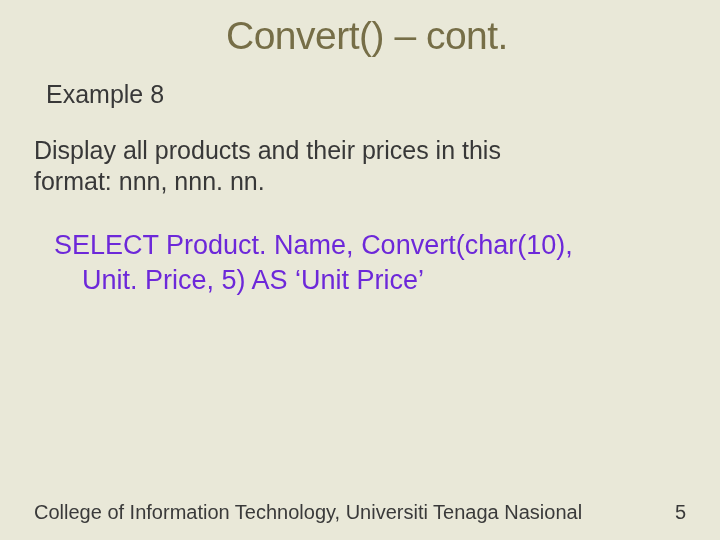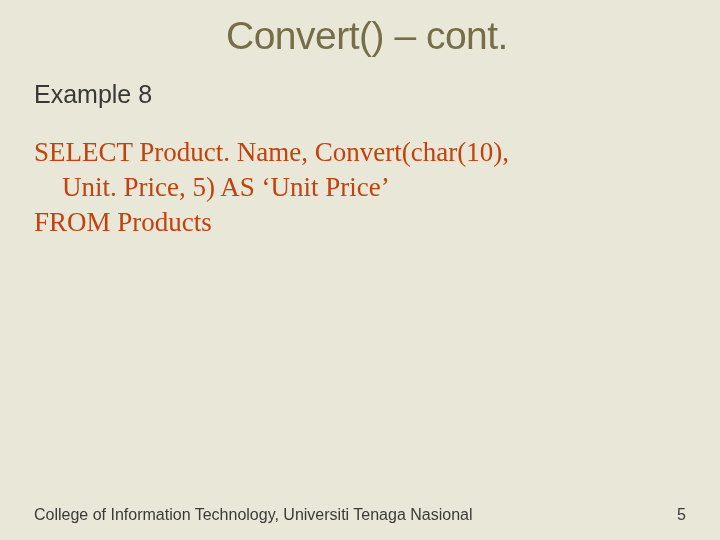--- a/index.html
+++ b/index.html
@@ -26,73 +26,77 @@
     font-weight: 400;
     color: #766e47;
     margin: 2px 0 22px 0;
     font-family: "Segoe UI", "Trebuchet MS", Verdana, sans-serif;
     letter-spacing: -0.5px;
   }
   .subtitle {
     font-size: 25px;
     font-weight: 400;
     color: #383838;
-    margin: 0 0 26px 0;
+    margin: 0 0 26px 12px;
   }
   .promptline {
     font-size: 25px;
     font-weight: 400;
     color: #383838;
     margin: 0;
     line-height: 1.25;
   }
   .promptblock {
     margin-bottom: 30px;
   }
   .sql {
     font-size: 27px;
     font-weight: 400;
-    color: #c2410c;
+    color: #6d28d9;
     line-height: 1.3;
-    font-family: Liberation Serif, serif;
+    font-family: Liberation Sans, sans-serif;
+    margin-left: 20px;
   }
   .sql .indent {
     display: block;
     padding-left: 28px;
   }
   .sql .line {
     display: block;
   }
   .footer {
     position: absolute;
     bottom: 16px;
     left: 34px;
     right: 34px;
-    font-size: 16px;
+    font-size: 20px;
     color: #3a3a3a;
     font-family: Arial, sans-serif;
     display: flex;
     justify-content: space-between;
     align-items: baseline;
   }
 </style>
 </head>
 <body>
 
 <div class="slide">
 
   <h1 class="title">Convert() – cont.</h1>
 
   <div class="subtitle">Example 8</div>
 
+  <div class="promptblock">
+    <div class="promptline">Display all products and their prices in this</div>
+    <div class="promptline">format: nnn, nnn. nn.</div>
+  </div>
 
   <div class="sql">
     <span class="line">SELECT Product. Name, Convert(char(10),</span>
     <span class="indent">Unit. Price, 5) AS ‘Unit Price’</span>
-    <span class="line">FROM Products</span>
   </div>
 
   <div class="footer">
     <span>College of Information Technology, Universiti Tenaga Nasional</span>
     <span>5</span>
   </div>
 
 </div>
 
 </body></html>

